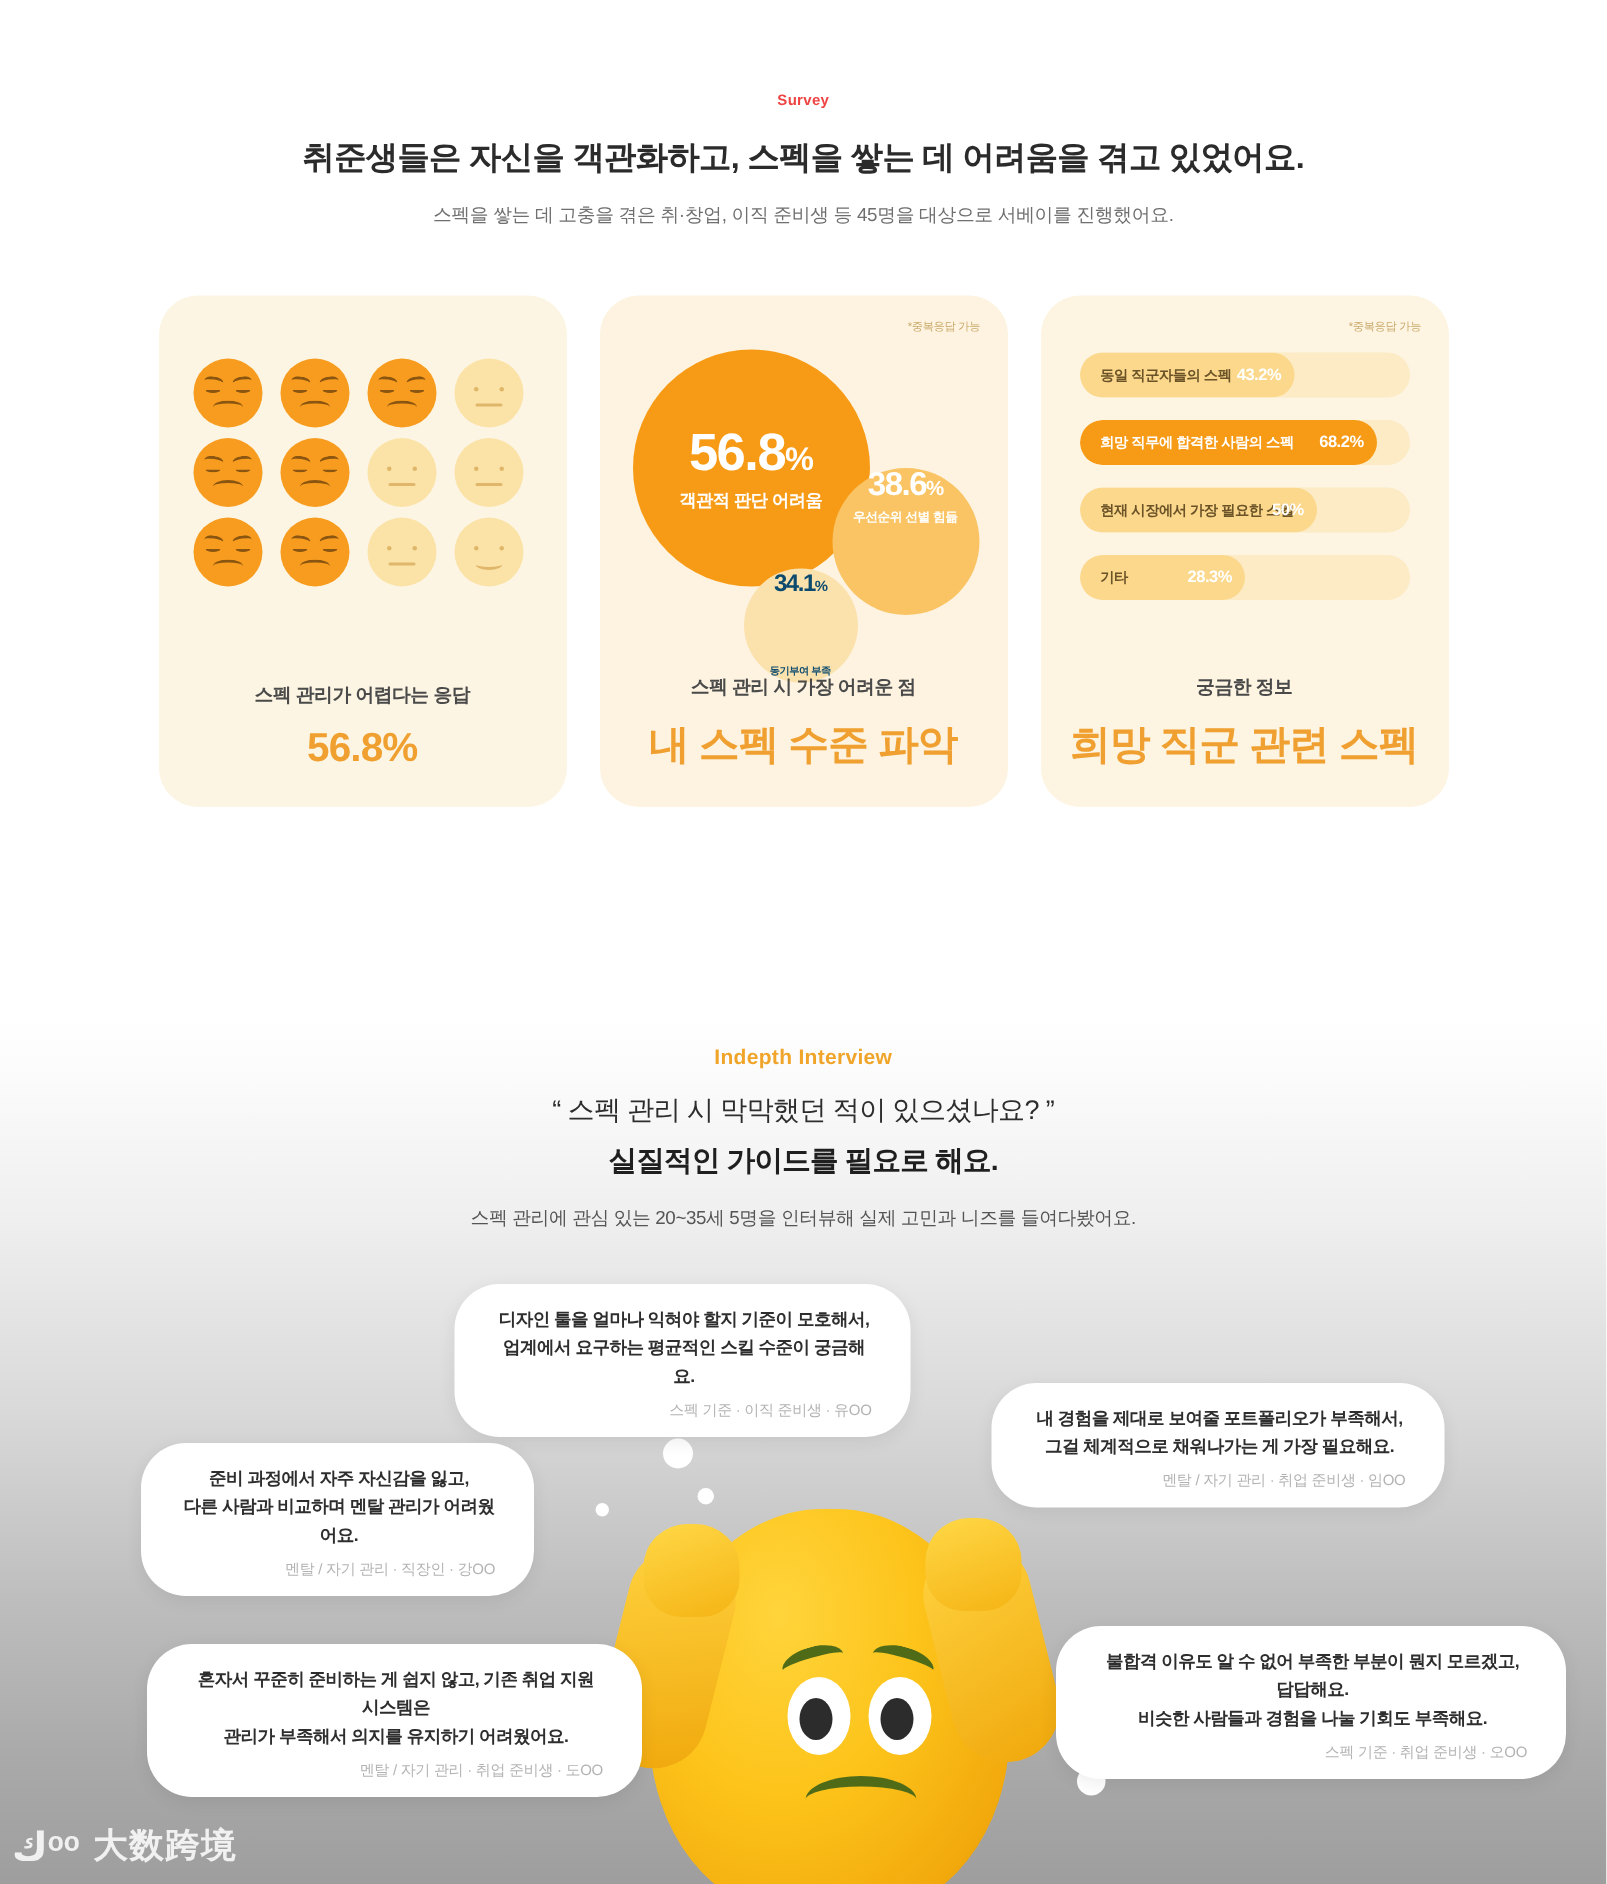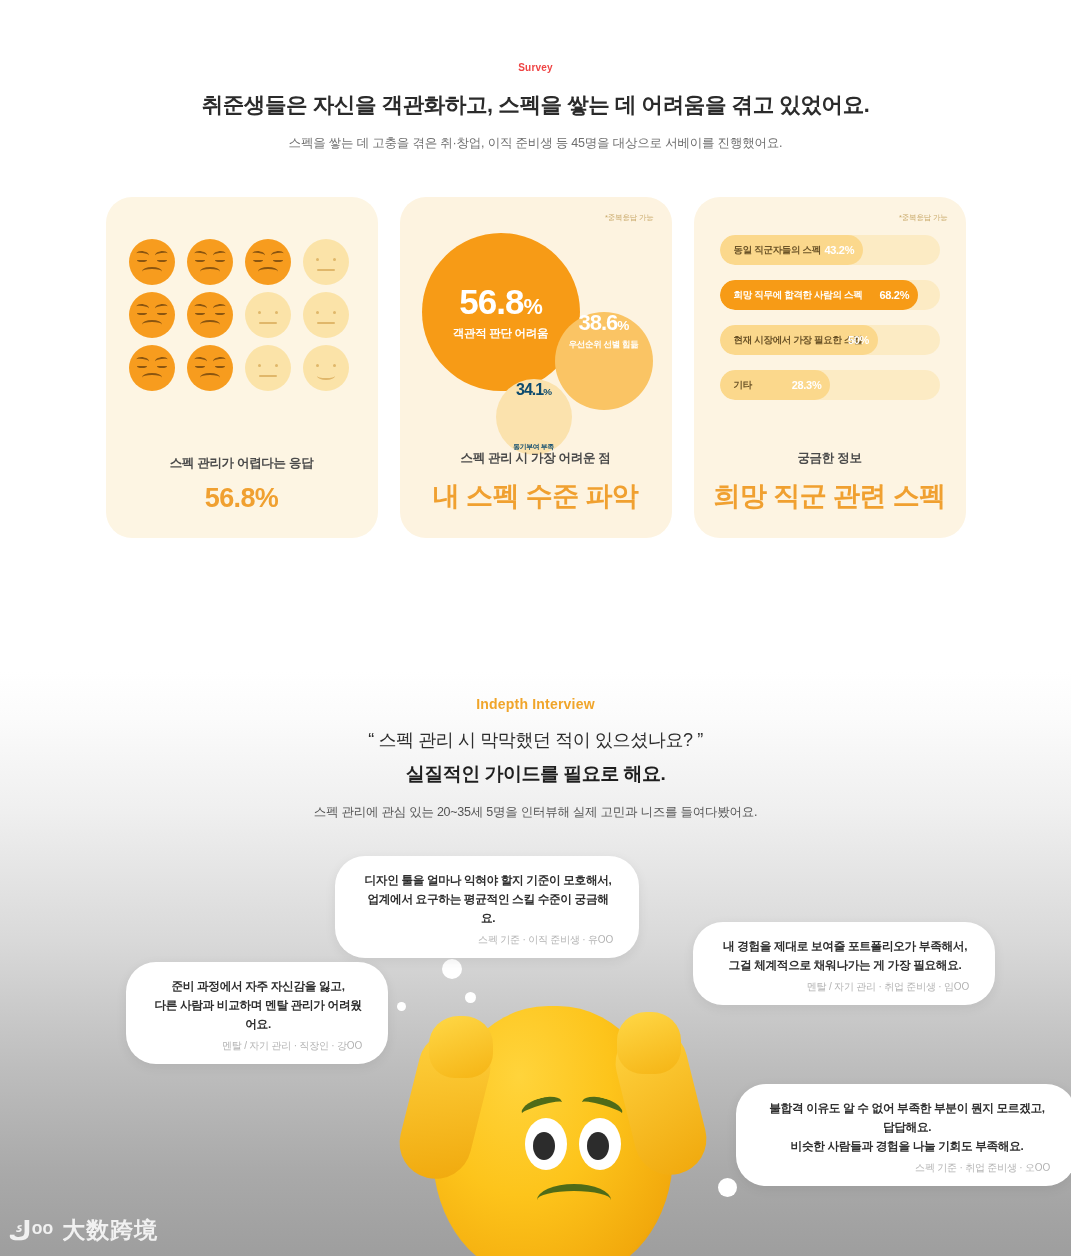--- a/index.html
+++ b/index.html
@@ -216,21 +216,21 @@
     border-top: 7px solid #4F6B18; border-radius: 50% 50% 0 0;
   }
 
   
   .tdot { position: absolute; background: #ffffff; border-radius: 50%; }
 
   
   .sbubble {
     position: absolute; background: #ffffff; border-radius: 30px;
     box-shadow: 0 3px 12px rgba(0,0,0,.07);
-    padding: 15px 26px 11px 28px; text-align: center; margin-left: 32px;
+    padding: 15px 26px 11px 28px; text-align: center;
   }
   .sbubble .line { font-size: 11.7px; font-weight: bold; color: #2e2e2e;
     letter-spacing: -0.35px; line-height: 1.62; }
   .sbubble .attr {
     margin-top: 5px; font-size: 10px; color: #b3b3b3;
     letter-spacing: -0.2px; text-align: right;
   }
 
   
   .watermark {
@@ -433,20 +433,25 @@
       <div class="line">그걸 체계적으로 채워나가는 게 가장 필요해요.</div>
       <div class="attr">멘탈 / 자기 관리 · 취업 준비생 · 임OO</div>
     </div>
 
     <div class="sbubble" style="left:94px;top:290px;width:262px;">
       <div class="line">준비 과정에서 자주 자신감을 잃고,</div>
       <div class="line">다른 사람과 비교하며 멘탈 관리가 어려웠어요.</div>
       <div class="attr">멘탈 / 자기 관리 · 직장인 · 강OO</div>
     </div>
 
+    <div class="sbubble" style="left:98px;top:424px;width:330px;">
+      <div class="line">혼자서 꾸준히 준비하는 게 쉽지 않고, 기존 취업 지원 시스템은</div>
+      <div class="line">관리가 부족해서 의지를 유지하기 어려웠어요.</div>
+      <div class="attr">멘탈 / 자기 관리 · 취업 준비생 · 도OO</div>
+    </div>
 
     <div class="sbubble" style="left:704px;top:412px;width:340px;">
       <div class="line">불합격 이유도 알 수 없어 부족한 부분이 뭔지 모르겠고, 답답해요.</div>
       <div class="line">비슷한 사람들과 경험을 나눌 기회도 부족해요.</div>
       <div class="attr">스펙 기준 · 취업 준비생 · 오OO</div>
     </div>
 
     <div class="watermark">
       <span class="wm-mark">كᵒᵒ</span>
       <span class="wm-text">大数跨境</span>

